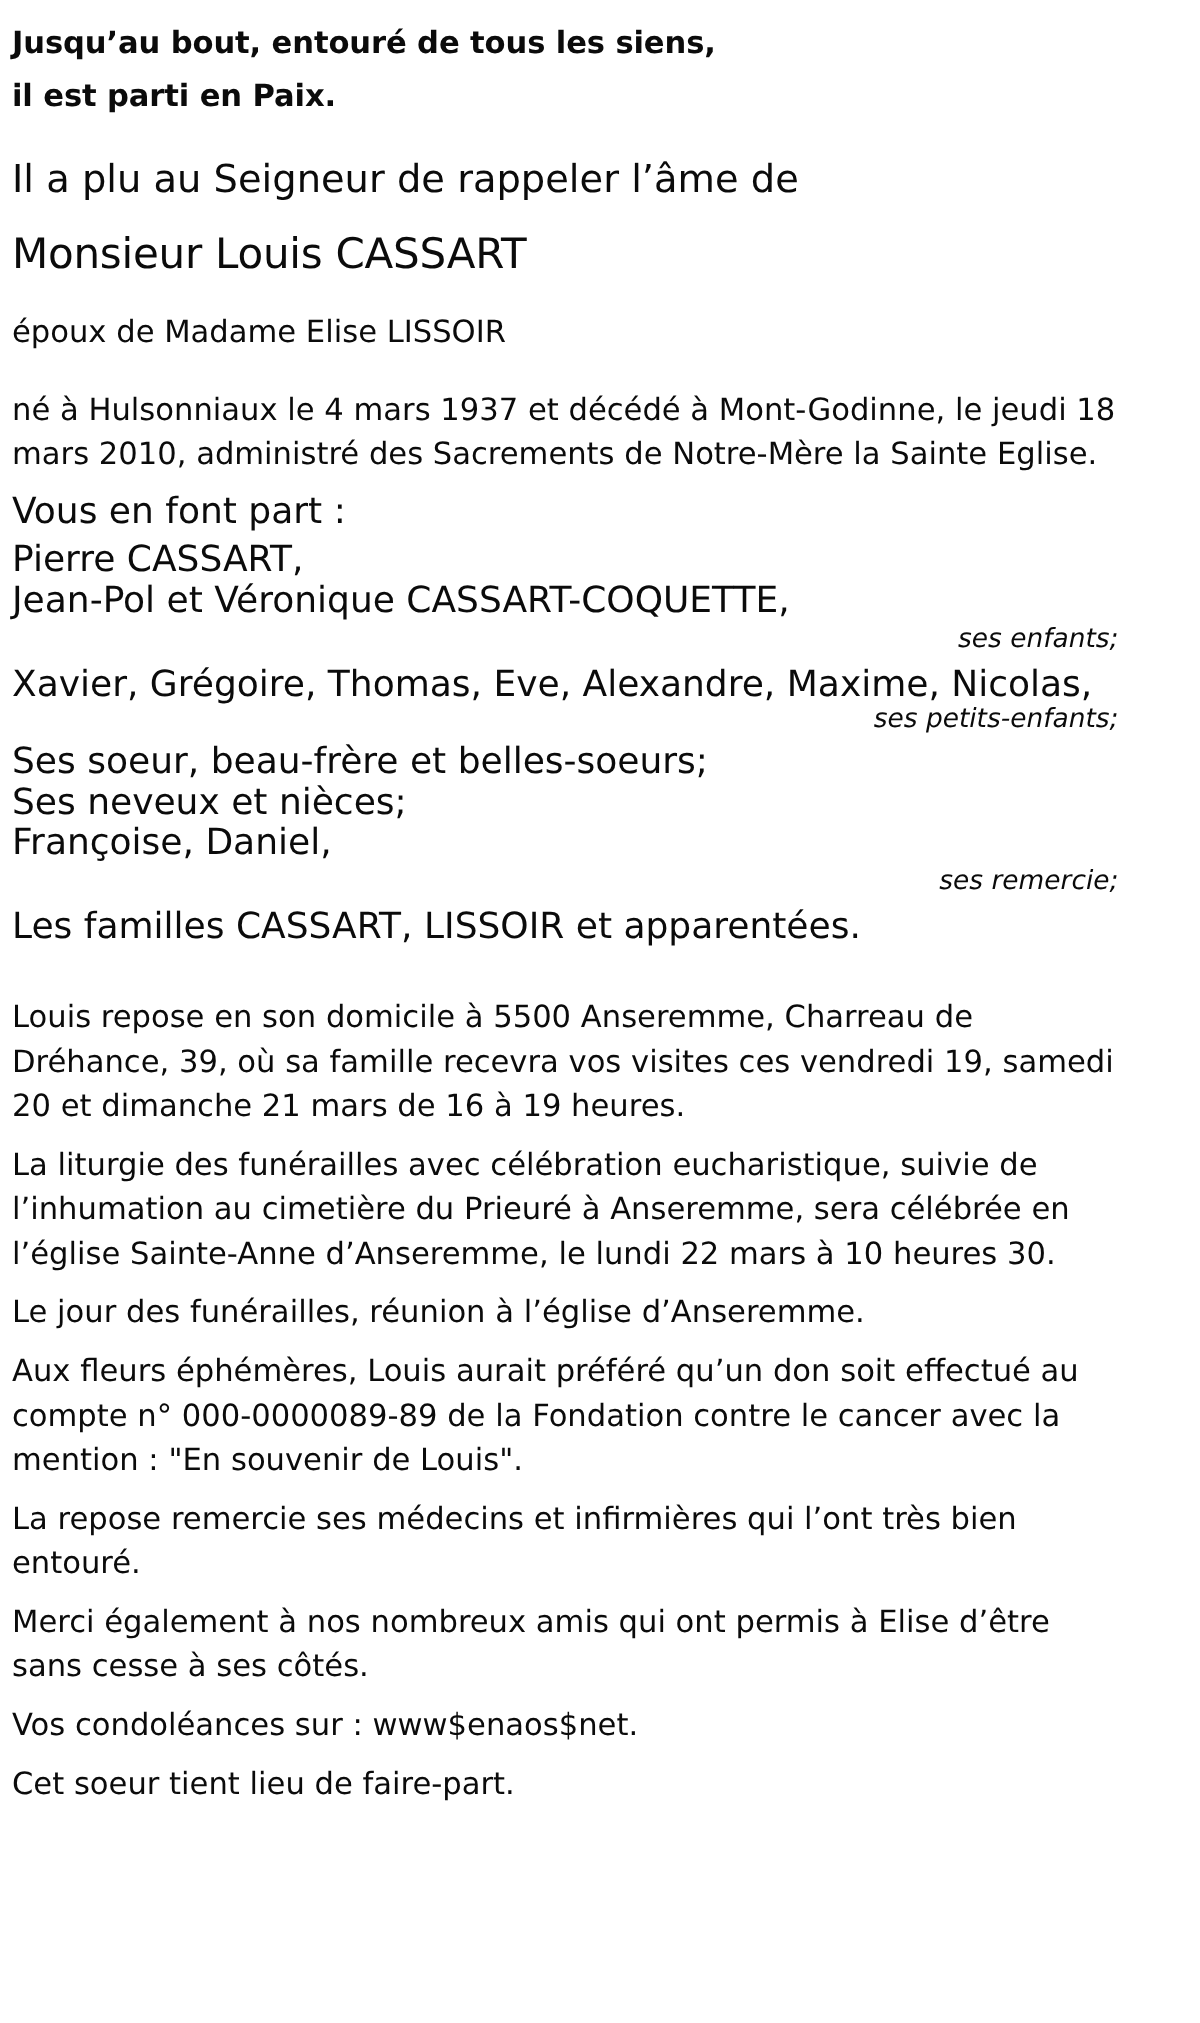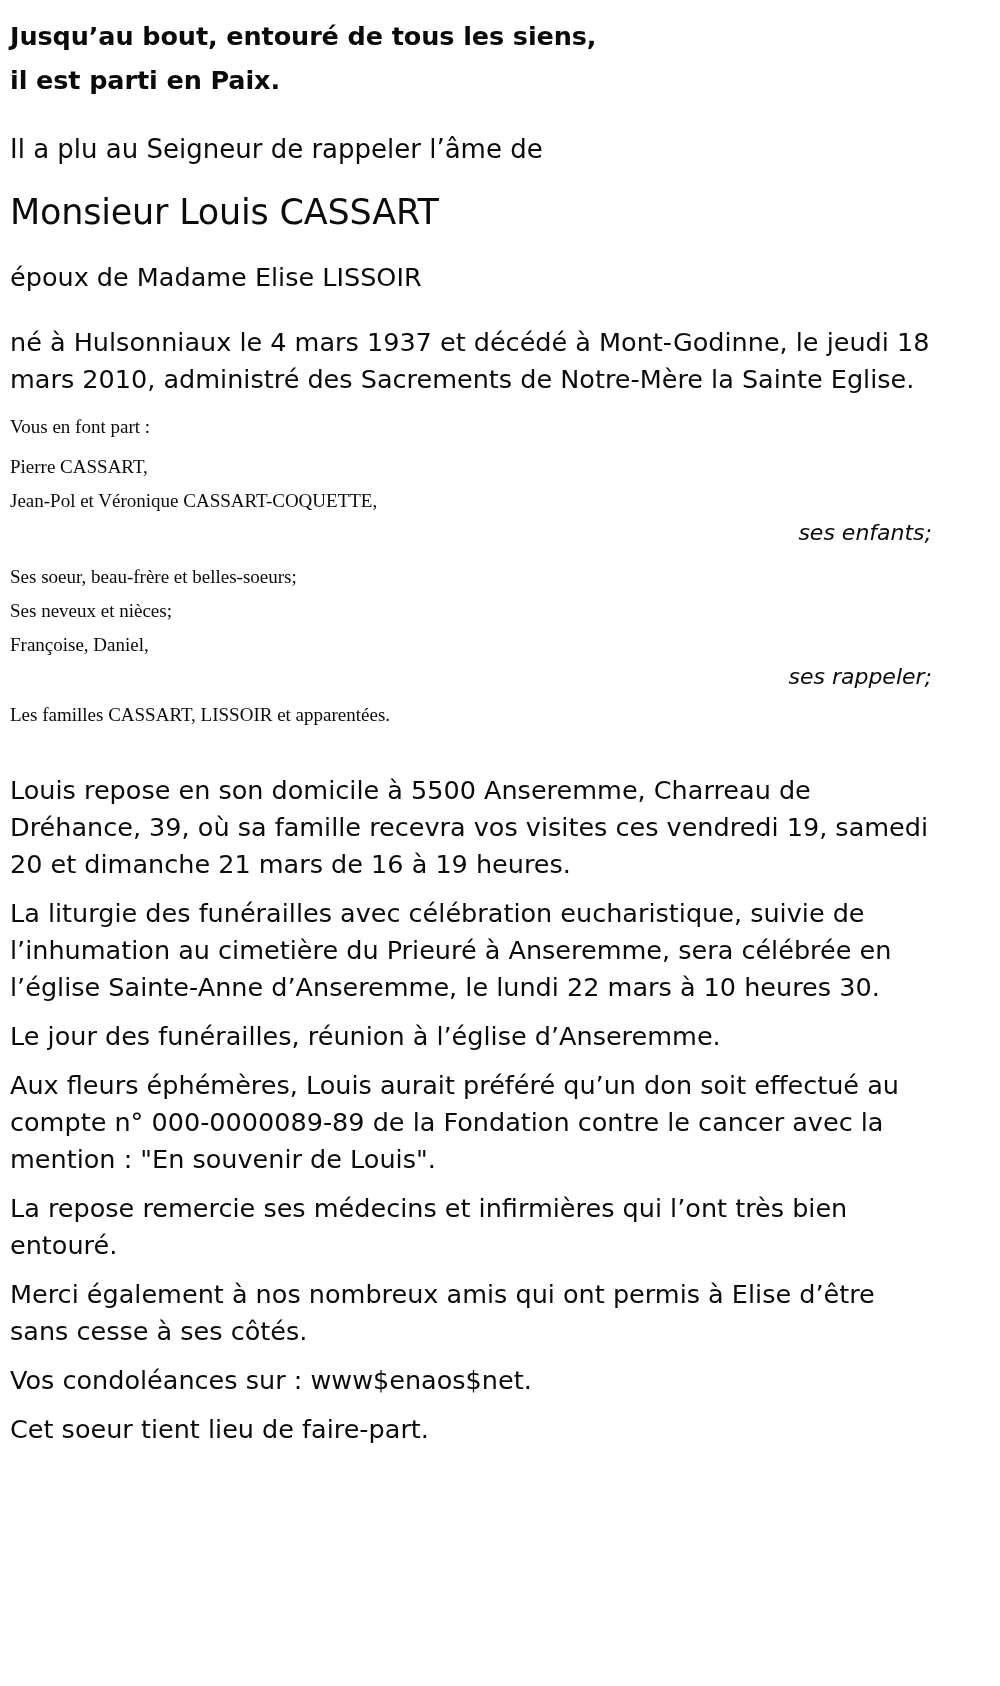--- a/index.html
+++ b/index.html
@@ -26,21 +26,21 @@
 
   
   .lede {
     font-size: 25.5px;
     font-weight: bold;
     line-height: 44px;
     letter-spacing: -0.1px;
     white-space: nowrap;
   }
   .intro {
-    font-size: 26px;
+    font-size: 32px;
     font-weight: normal;
     line-height: 34px;
     white-space: nowrap;
   }
   .deceased-name {
     font-size: 35px;
     font-weight: normal;
     line-height: 44px;
     letter-spacing: -0.2px;
     white-space: nowrap;
@@ -49,24 +49,23 @@
     font-size: 25.5px;
     line-height: 34px;
     white-space: nowrap;
   }
   .para {
     font-size: 25.5px;
     line-height: 37px;
     text-align: left;
   }
   .tight-line {
-    font-size: 19px;
+    font-size: 30px;
     line-height: 34px;
     white-space: nowrap;
-    font-family: Liberation Serif, serif;
   }
   .rel {
     font-size: 22px;
     font-style: italic;
     line-height: 30px;
     text-align: right;
     white-space: nowrap;
   }
 
   
@@ -116,31 +115,35 @@
     <div class="gap-small"></div>
 
     <div class="kin-group">
       <div class="tight-line">Pierre CASSART,</div>
       <div class="tight-line">Jean-Pol et Véronique CASSART-COQUETTE,</div>
       <div class="rel">ses enfants;</div>
     </div>
 
     <div class="gap-small"></div>
 
+    <div class="kin-group">
+      <div class="tight-line">Xavier, Grégoire, Thomas, Eve, Alexandre, Maxime, Nicolas,</div>
+      <div class="rel" style="line-height:24px;">ses petits-enfants;</div>
+    </div>
 
     <div class="gap-small"></div>
 
     <div class="kin-group">
       <div class="tight-line">Ses soeur, beau-frère et belles-soeurs;</div>
       <div class="tight-line">Ses neveux et nièces;</div>
     </div>
 
     <div class="kin-group">
       <div class="tight-line">Françoise, Daniel,</div>
-      <div class="rel">ses rappeler;</div>
+      <div class="rel">ses remercie;</div>
     </div>
 
     <div class="gap-small"></div>
 
     <div class="tight-line">Les familles CASSART, LISSOIR et apparentées.</div>
   </div>
 
   <div class="gap-section"></div>
 
   <div>

